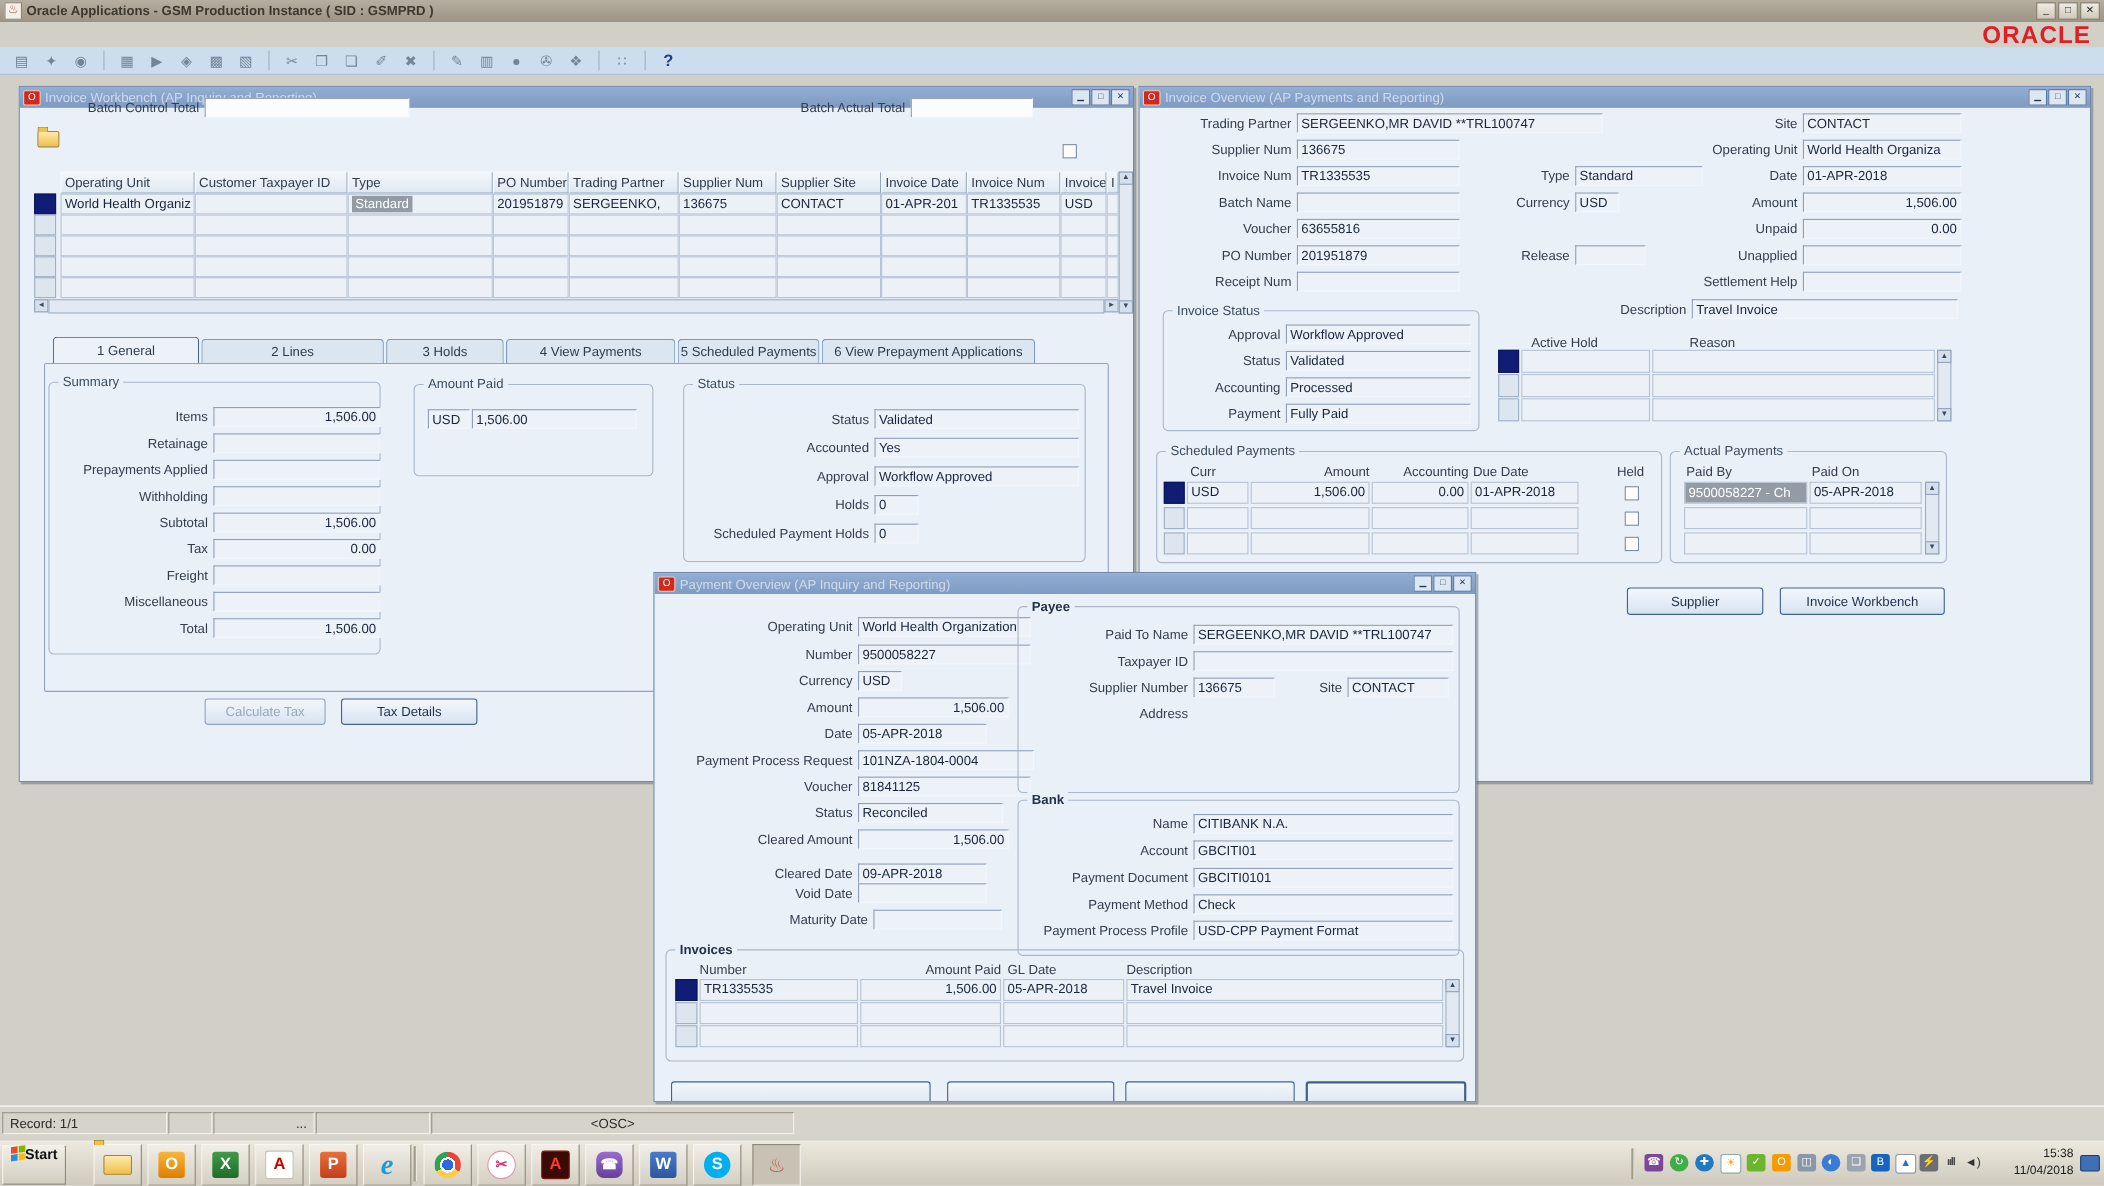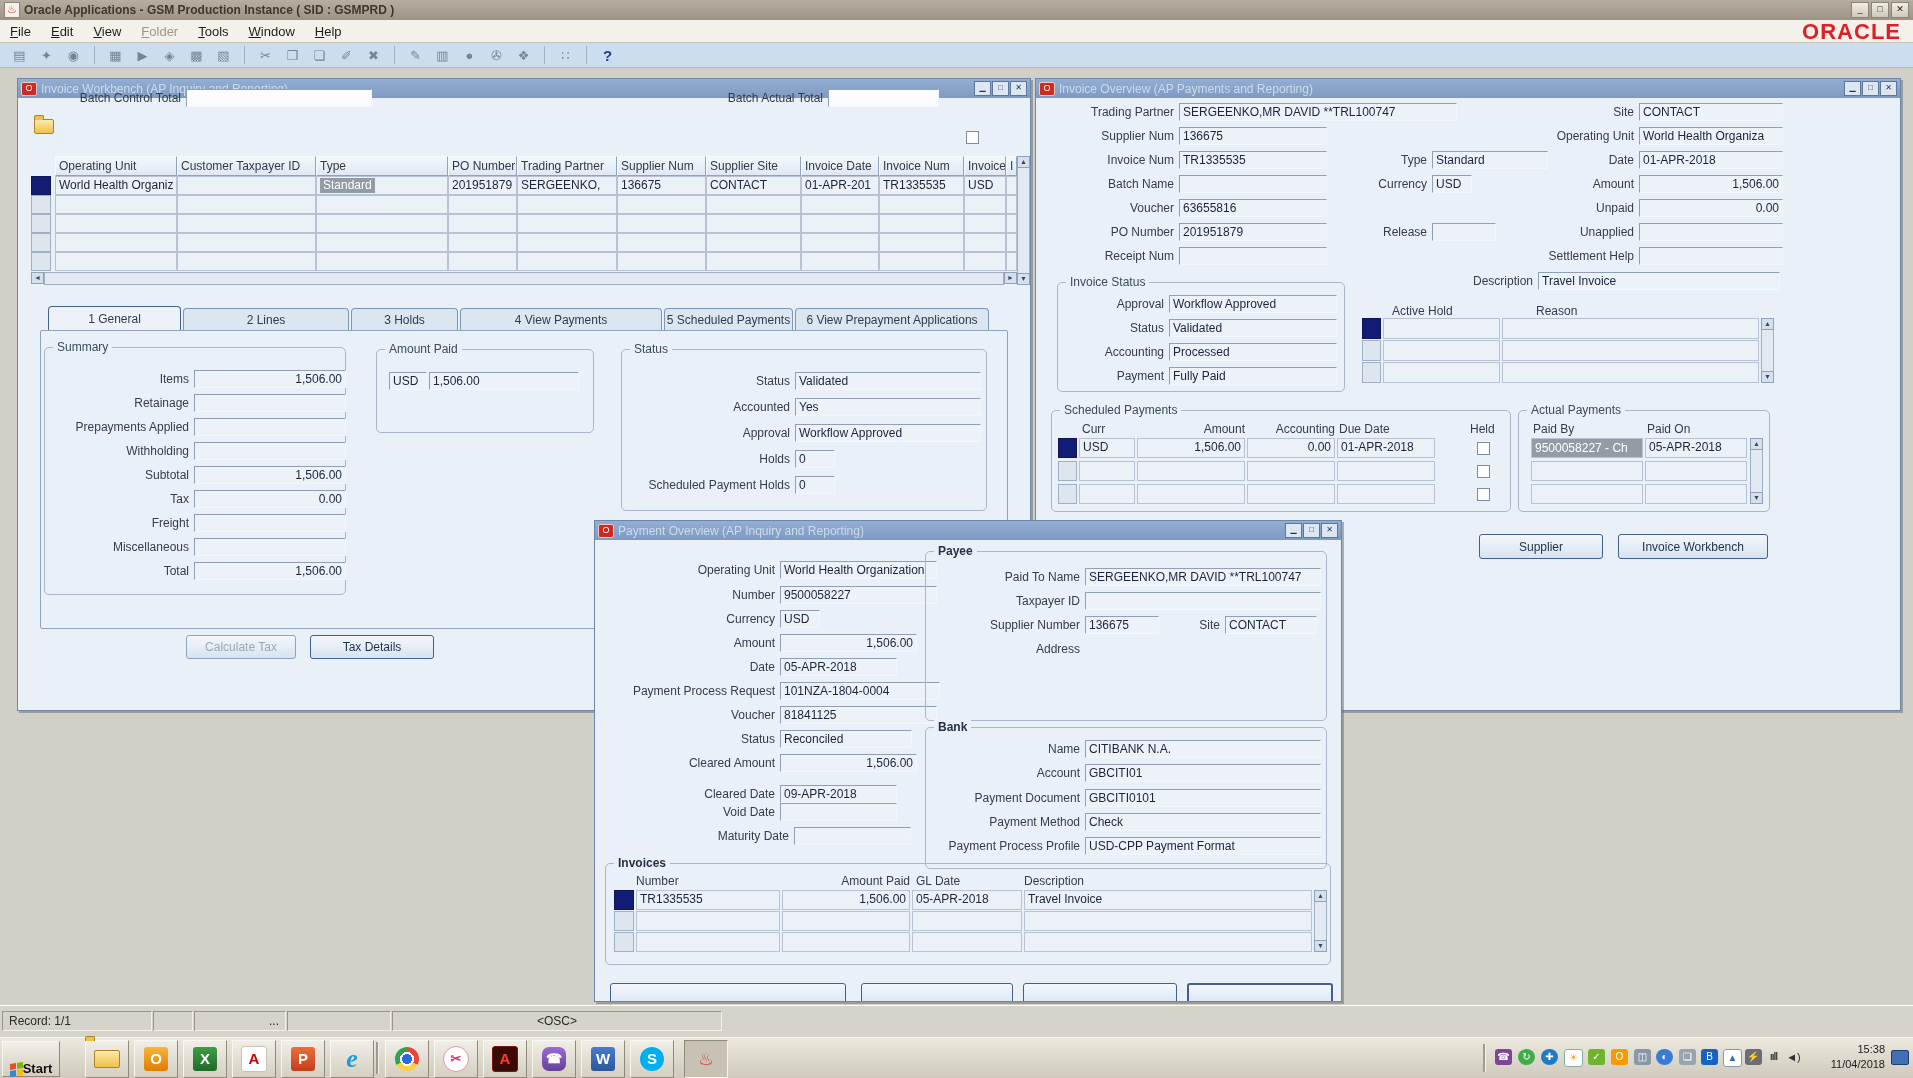--- a/index.html
+++ b/index.html
@@ -76,21 +76,21 @@
     border:1px solid #a98427;border-bottom:none;border-radius:2px 2px 0 0}
   
   .statusbar{position:absolute;left:0;top:1005px;width:100%;height:32px;background:#d6d3cb;border-top:1px solid #fff}
   .scell{position:absolute;top:5px;height:20px;border:1px solid;border-color:#9b948a #f4f1ea #f4f1ea #9b948a;
     box-sizing:border-box;padding:2px 6px 0;color:#2a2a26;white-space:nowrap}
   
   .taskbar{position:absolute;left:0;top:1037px;width:100%;height:41px;
     background:linear-gradient(#ece8dd,#cec9bc);border-top:1px solid #f8f6f0}
   .start{position:absolute;left:2px;top:3px;width:56px;height:34px;
     background:linear-gradient(#f2efe8,#d2cdc0);border:1px solid;border-color:#f8f6f0 #8f897b #8f897b #f8f6f0;
-    display:flex;align-items:flex-end;justify-content:center;gap:0}
+    display:flex;align-items:flex-start;justify-content:center;gap:0}
   .flag{display:grid;grid-template-columns:6px 6px;grid-template-rows:6px 6px;gap:1px;transform:skewY(-8deg)}
   .flag i{display:block}
   .startlbl{font-weight:bold;font-size:13px;color:#111}
   .ql{position:absolute;top:2px;width:42px;height:36px;background:linear-gradient(#f1eee7,#d4cfc2);
     border:1px solid;border-color:#f8f6f0 #8f897b #8f897b #f8f6f0;display:flex;align-items:center;justify-content:center}
   .ql.pressed{border-color:#8f897b #f8f6f0 #f8f6f0 #8f897b;background:#c7c2b4}
   .qsep{position:absolute;top:4px;width:2px;height:32px;background:#9f9a8c;border-right:1px solid #f4f2ea}
   .gly{display:inline-block;text-align:center}
   .sqico{width:24px;height:24px;border-radius:3px;color:#fff;font-weight:bold;font-size:15px;line-height:24px;text-align:center}
   .chrome{width:24px;height:24px;border-radius:50%;
@@ -111,29 +111,20 @@
   <div class="titlebar">
     <span class="appico">♨</span>
     <span class="t">Oracle Applications - GSM Production Instance ( SID : GSMPRD )</span>
     <span class="winctl">
       <span class="wbtn">_</span>
       <span class="wbtn">□</span>
       <span class="wbtn">✕</span>
     </span>
   </div>
 
-  <div class="menubar">
-    <span class="mi">File</span>
-    <span class="mi">Edit</span>
-    <span class="mi">View</span>
-    <span class="mi dis">Folder</span>
-    <span class="mi">Tools</span>
-    <span class="mi">Window</span>
-    <span class="mi">Help</span>
-  </div>
   <div class="oracle-logo">ORACLE</div>
 
   <div class="toolbar">
     <span class="tico">▤</span>
     <span class="tico">✦</span>
     <span class="tico">◉</span>
     <span class="tsep"></span>
     <span class="tico">▦</span>
     <span class="tico">▶</span>
     <span class="tico">◈</span>
@@ -258,21 +249,21 @@
     <div class="sarr" style="left:13px;top:193px">◄</div>
     <div class="sarr" style="left:986px;top:193px">►</div>
     <div class="vscroll" style="left:999px;top:77px;height:129px"></div>
     <div class="sarr" style="left:999px;top:77px">▲</div>
     <div class="sarr" style="left:999px;top:194px">▼</div>
 
     <div class="tabs" style="left:30px;top:227px">
       <div class="tab active" style="width:133px">1 General</div>
       <div class="tab" style="width:166px">2 Lines</div>
       <div class="tab" style="width:107px">3 Holds</div>
-      <div class="tab" style="width:202px">4 View Payments</div>
+      <div class="tab" style="width:154px">4 View Payments</div>
       <div class="tab" style="width:129px">5 Scheduled Payments</div>
       <div class="tab" style="width:194px">6 View Prepayment Applications</div>
     </div>
     <div class="cbox" style="left:22px;top:251px;width:966px;height:297px"></div>
 
     <div class="grp" style="left:26px;top:268px;width:302px;height:248px">
       <span class="gt">Summary</span>
       <div class="fld" style="left:4px;top:22px">
           <span class="lbl" style="width:140px">Items</span>
           <span class="inp num" style="width:144px">1,506.00</span>

